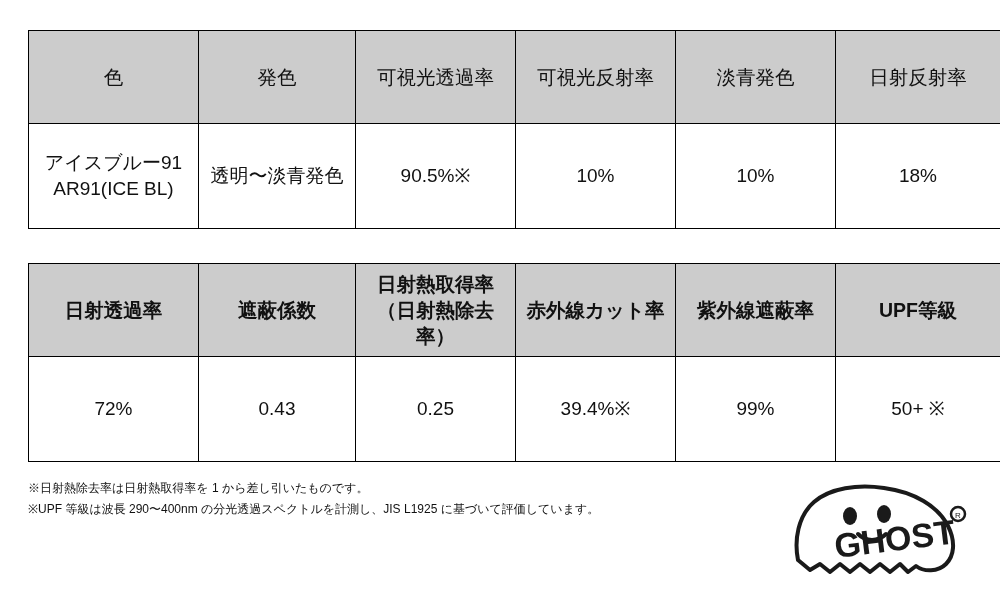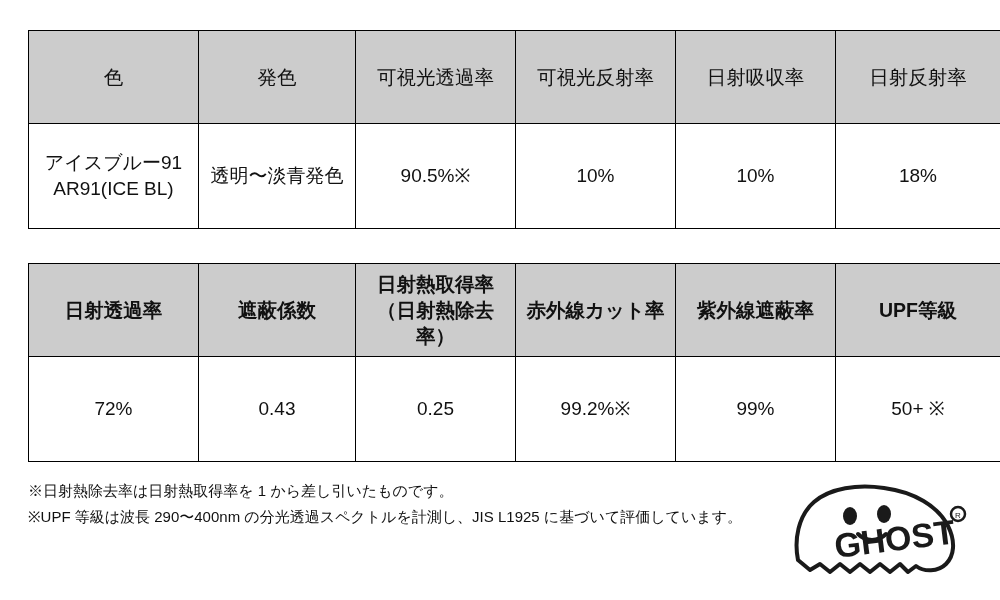--- a/index.html
+++ b/index.html
@@ -52,21 +52,21 @@
   .cell-multiline {
     white-space: pre-line;
     line-height: 1.3;
     margin-left: 28px;
   }
   .gap {
     height: 34px;
   }
   .notes {
     margin-top: 16px;
-    font-size: 15px;
+    font-size: 12px;
     line-height: 1.72;
     color: #111111;
   }
   .notes div {
     white-space: nowrap;
   }
   .ghost-logo {
     position: absolute;
     right: 26px;
     bottom: 26px;
@@ -79,21 +79,21 @@
 
 <div class="page">
 
   <table class="spec t1">
     <thead>
       <tr>
         <th style="width:165px">色</th>
         <th style="width:152px">発色</th>
         <th style="width:155px">可視光透過率</th>
         <th style="width:155px">可視光反射率</th>
-        <th style="width:155px">日射吸収率</th>
+        <th style="width:155px">淡青発色</th>
         <th style="width:160px">日射反射率</th>
       </tr>
     </thead>
     <tbody>
       <tr>
         <td class="cell-multiline">アイスブルー91
 AR91(ICE BL)</td>
         <td>透明〜淡青発色</td>
         <td>90.5%※</td>
         <td>10%</td>
@@ -115,21 +115,21 @@
         <th style="width:155px">赤外線カット率</th>
         <th style="width:155px">紫外線遮蔽率</th>
         <th style="width:160px">UPF等級</th>
       </tr>
     </thead>
     <tbody>
       <tr>
         <td>72%</td>
         <td>0.43</td>
         <td>0.25</td>
-        <td>99.2%※</td>
+        <td>39.4%※</td>
         <td>99%</td>
         <td>50+ ※</td>
       </tr>
     </tbody>
   </table>
 
   <div class="notes">
     <div>※日射熱除去率は日射熱取得率を 1 から差し引いたものです。</div>
     <div>※UPF 等級は波長 290〜400nm の分光透過スペクトルを計測し、JIS L1925 に基づいて評価しています。</div>
   </div>

